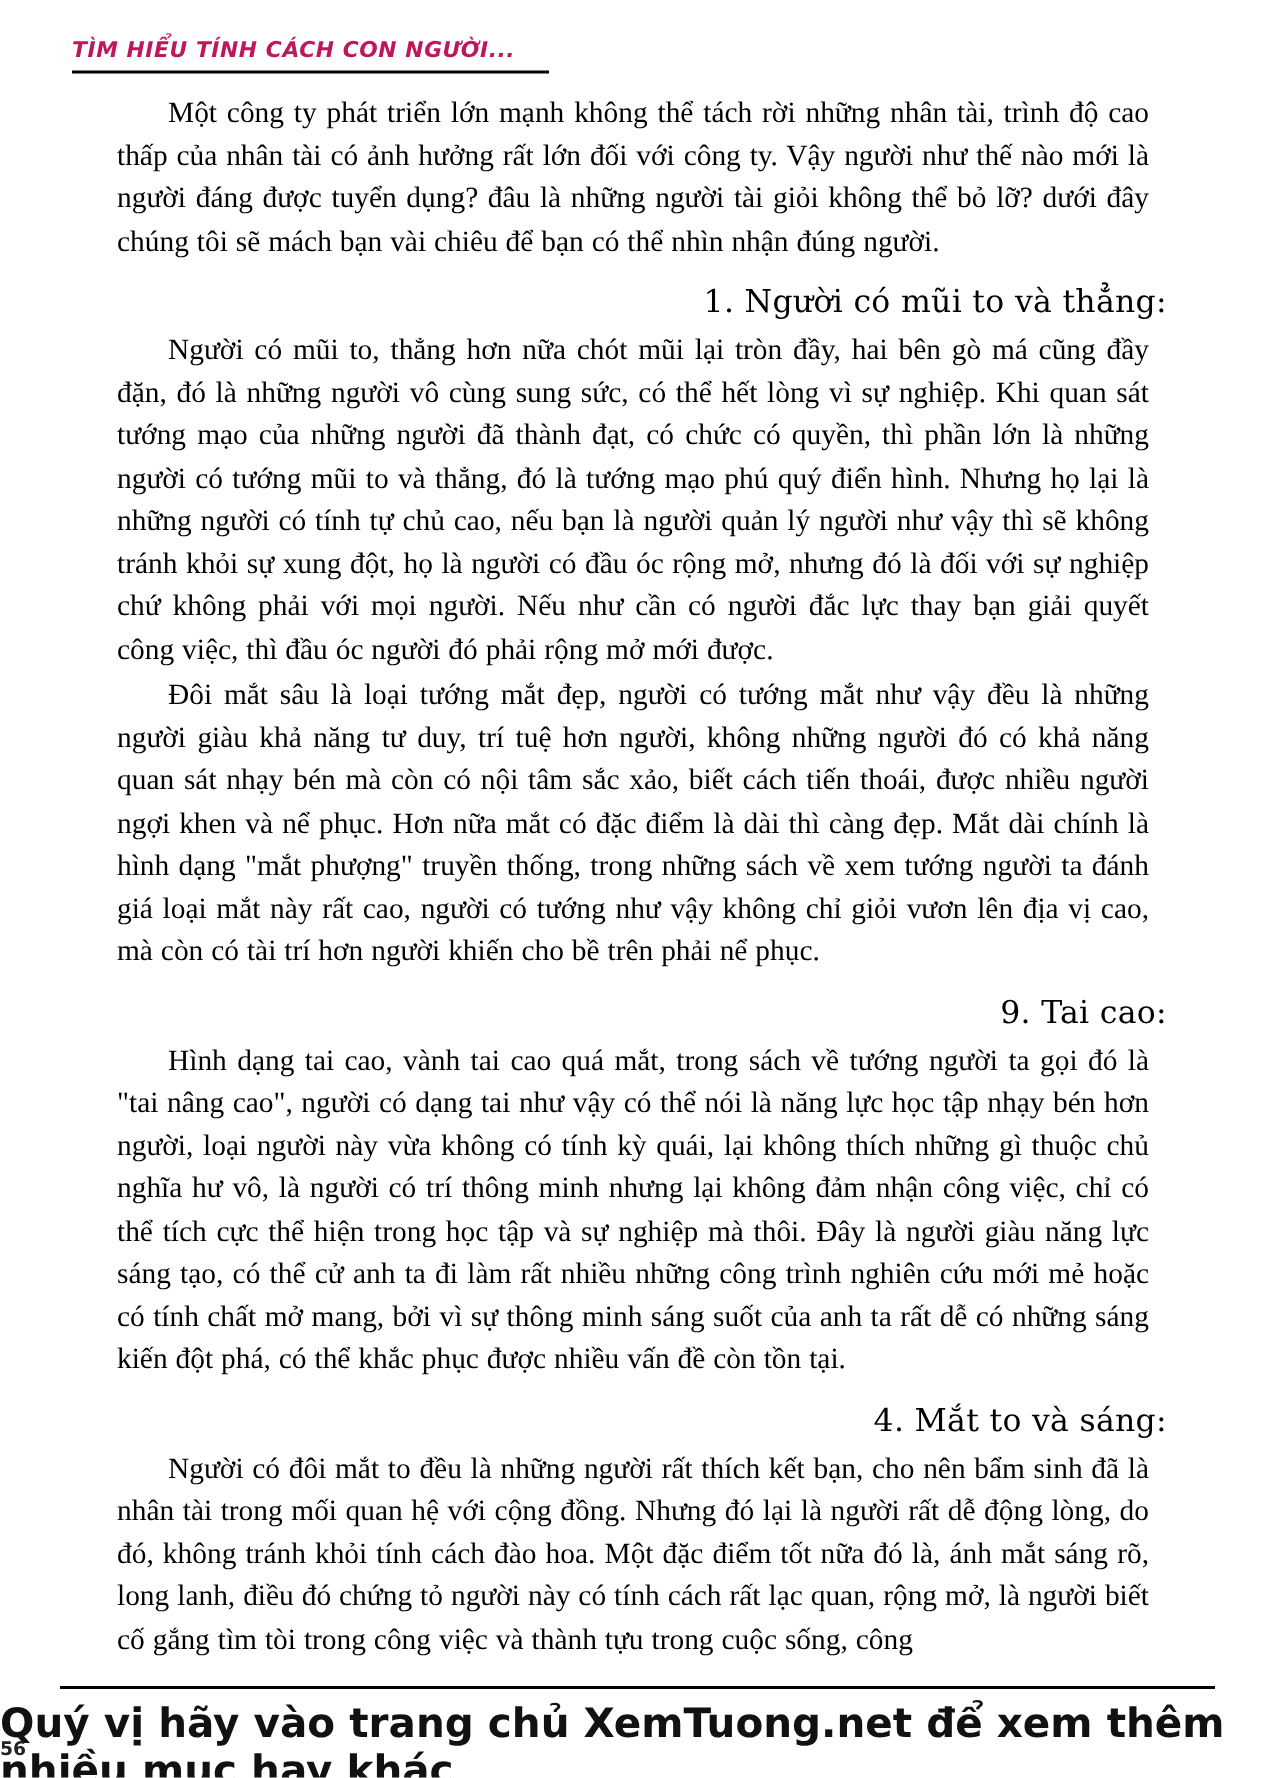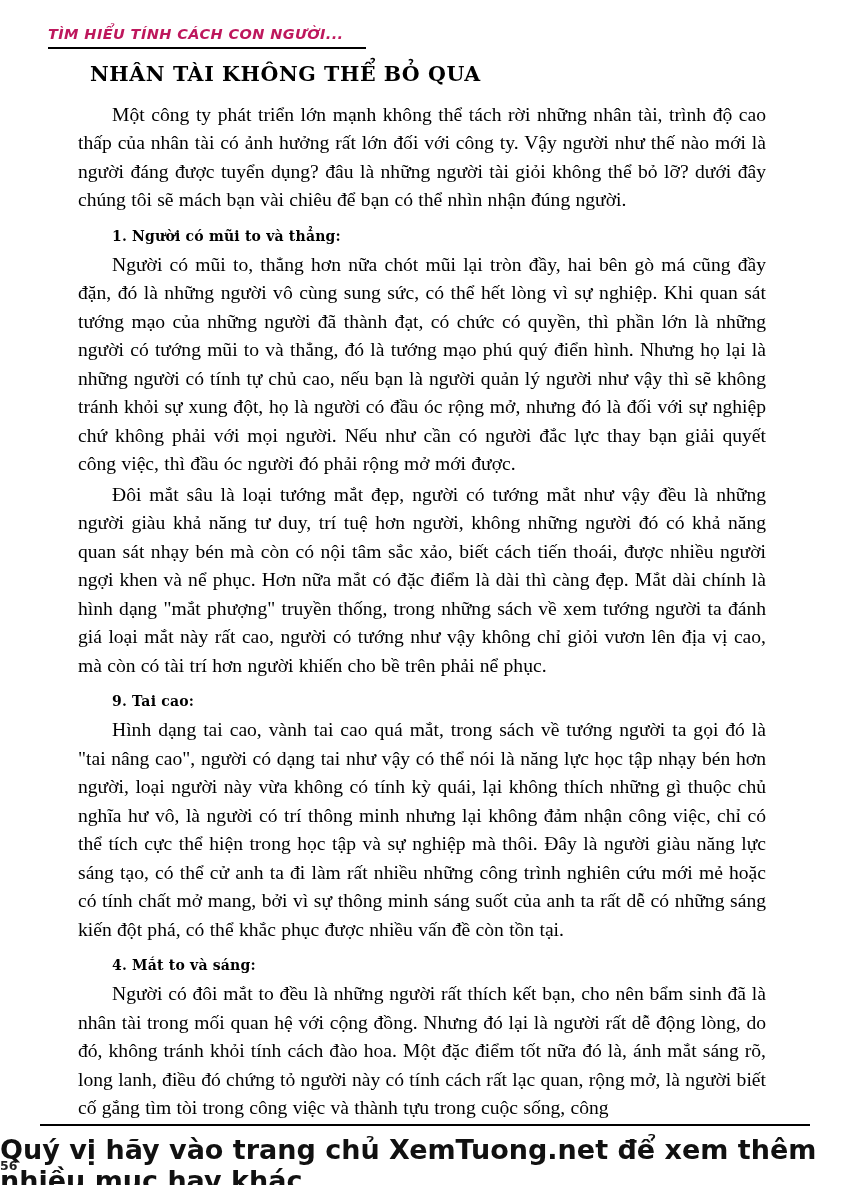--- a/index.html
+++ b/index.html
@@ -68,25 +68,26 @@
     line-height: 1.455;
     margin: 0 12px 2px 0;
     text-align: justify;
     text-justify: inter-word;
     text-indent: 34px;
     word-spacing: 0.4px;
   }
 
   h2.sub {
     font-family: "DejaVu Serif", serif;
-    font-weight: bold;
-    font-size: 14px;
+    font-weight: normal;
+    font-size: 21px;
     margin: 13px 0 7px 0;
     text-indent: 34px;
     letter-spacing: 0.2px;
+    text-align: right;
   }
 
   
   .watermark {
     position: absolute;
     top: 548px;
     left: 92px;
     width: 680px;
     font-family: "Liberation Serif", serif;
     font-style: italic;
@@ -135,21 +136,20 @@
 <body>
 
 <div class="page">
 
   <div class="running-head">TÌM HIỂU TÍNH CÁCH CON NGƯỜI...</div>
   <div class="running-head-rule"></div>
 
 
   <div class="content">
 
-    <h1 class="doc-title">NHÂN TÀI KHÔNG THỂ BỎ QUA</h1>
 
     <p class="para">Một công ty phát triển lớn mạnh không thể tách rời những nhân tài, trình độ cao thấp của nhân tài có ảnh hưởng rất lớn đối với công ty. Vậy người như thế nào mới là người đáng được tuyển dụng? đâu là những người tài giỏi không thể bỏ lỡ? dưới đây chúng tôi sẽ mách bạn vài chiêu để bạn có thể nhìn nhận đúng người.</p>
 
     <h2 class="sub">1. Người có mũi to và thẳng:</h2>
     <p class="para">Người có mũi to, thẳng hơn nữa chót mũi lại tròn đầy, hai bên gò má cũng đầy đặn, đó là những người vô cùng sung sức, có thể hết lòng vì sự nghiệp. Khi quan sát tướng mạo của những người đã thành đạt, có chức có quyền, thì phần lớn là những người có tướng mũi to và thẳng, đó là tướng mạo phú quý điển hình. Nhưng họ lại là những người có tính tự chủ cao, nếu bạn là người quản lý người như vậy thì sẽ không tránh khỏi sự xung đột, họ là người có đầu óc rộng mở, nhưng đó là đối với sự nghiệp chứ không phải với mọi người. Nếu như cần có người đắc lực thay bạn giải quyết công việc, thì đầu óc người đó phải rộng mở mới được.</p>
 
     <p class="para">Đôi mắt sâu là loại tướng mắt đẹp, người có tướng mắt như vậy đều là những người giàu khả năng tư duy, trí tuệ hơn người, không những người đó có khả năng quan sát nhạy bén mà còn có nội tâm sắc xảo, biết cách tiến thoái, được nhiều người ngợi khen và nể phục. Hơn nữa mắt có đặc điểm là dài thì càng đẹp. Mắt dài chính là hình dạng "mắt phượng" truyền thống, trong những sách về xem tướng người ta đánh giá loại mắt này rất cao, người có tướng như vậy không chỉ giỏi vươn lên địa vị cao, mà còn có tài trí hơn người khiến cho bề trên phải nể phục.</p>
 
     <h2 class="sub">9. Tai cao:</h2>
     <p class="para">Hình dạng tai cao, vành tai cao quá mắt, trong sách về tướng người ta gọi đó là "tai nâng cao", người có dạng tai như vậy có thể nói là năng lực học tập  nhạy bén hơn người, loại người này vừa không có tính kỳ quái, lại không thích những gì thuộc chủ nghĩa hư vô, là người có trí thông minh nhưng lại không đảm nhận công việc, chỉ có thể tích cực thể hiện trong học tập và sự nghiệp mà thôi. Đây là người giàu năng lực sáng tạo, có thể cử anh ta đi làm rất nhiều những công trình nghiên cứu mới mẻ hoặc có tính chất mở mang, bởi vì sự thông minh sáng suốt của anh ta rất dễ có những sáng kiến đột phá, có thể khắc phục được nhiều vấn đề còn tồn tại.</p>

